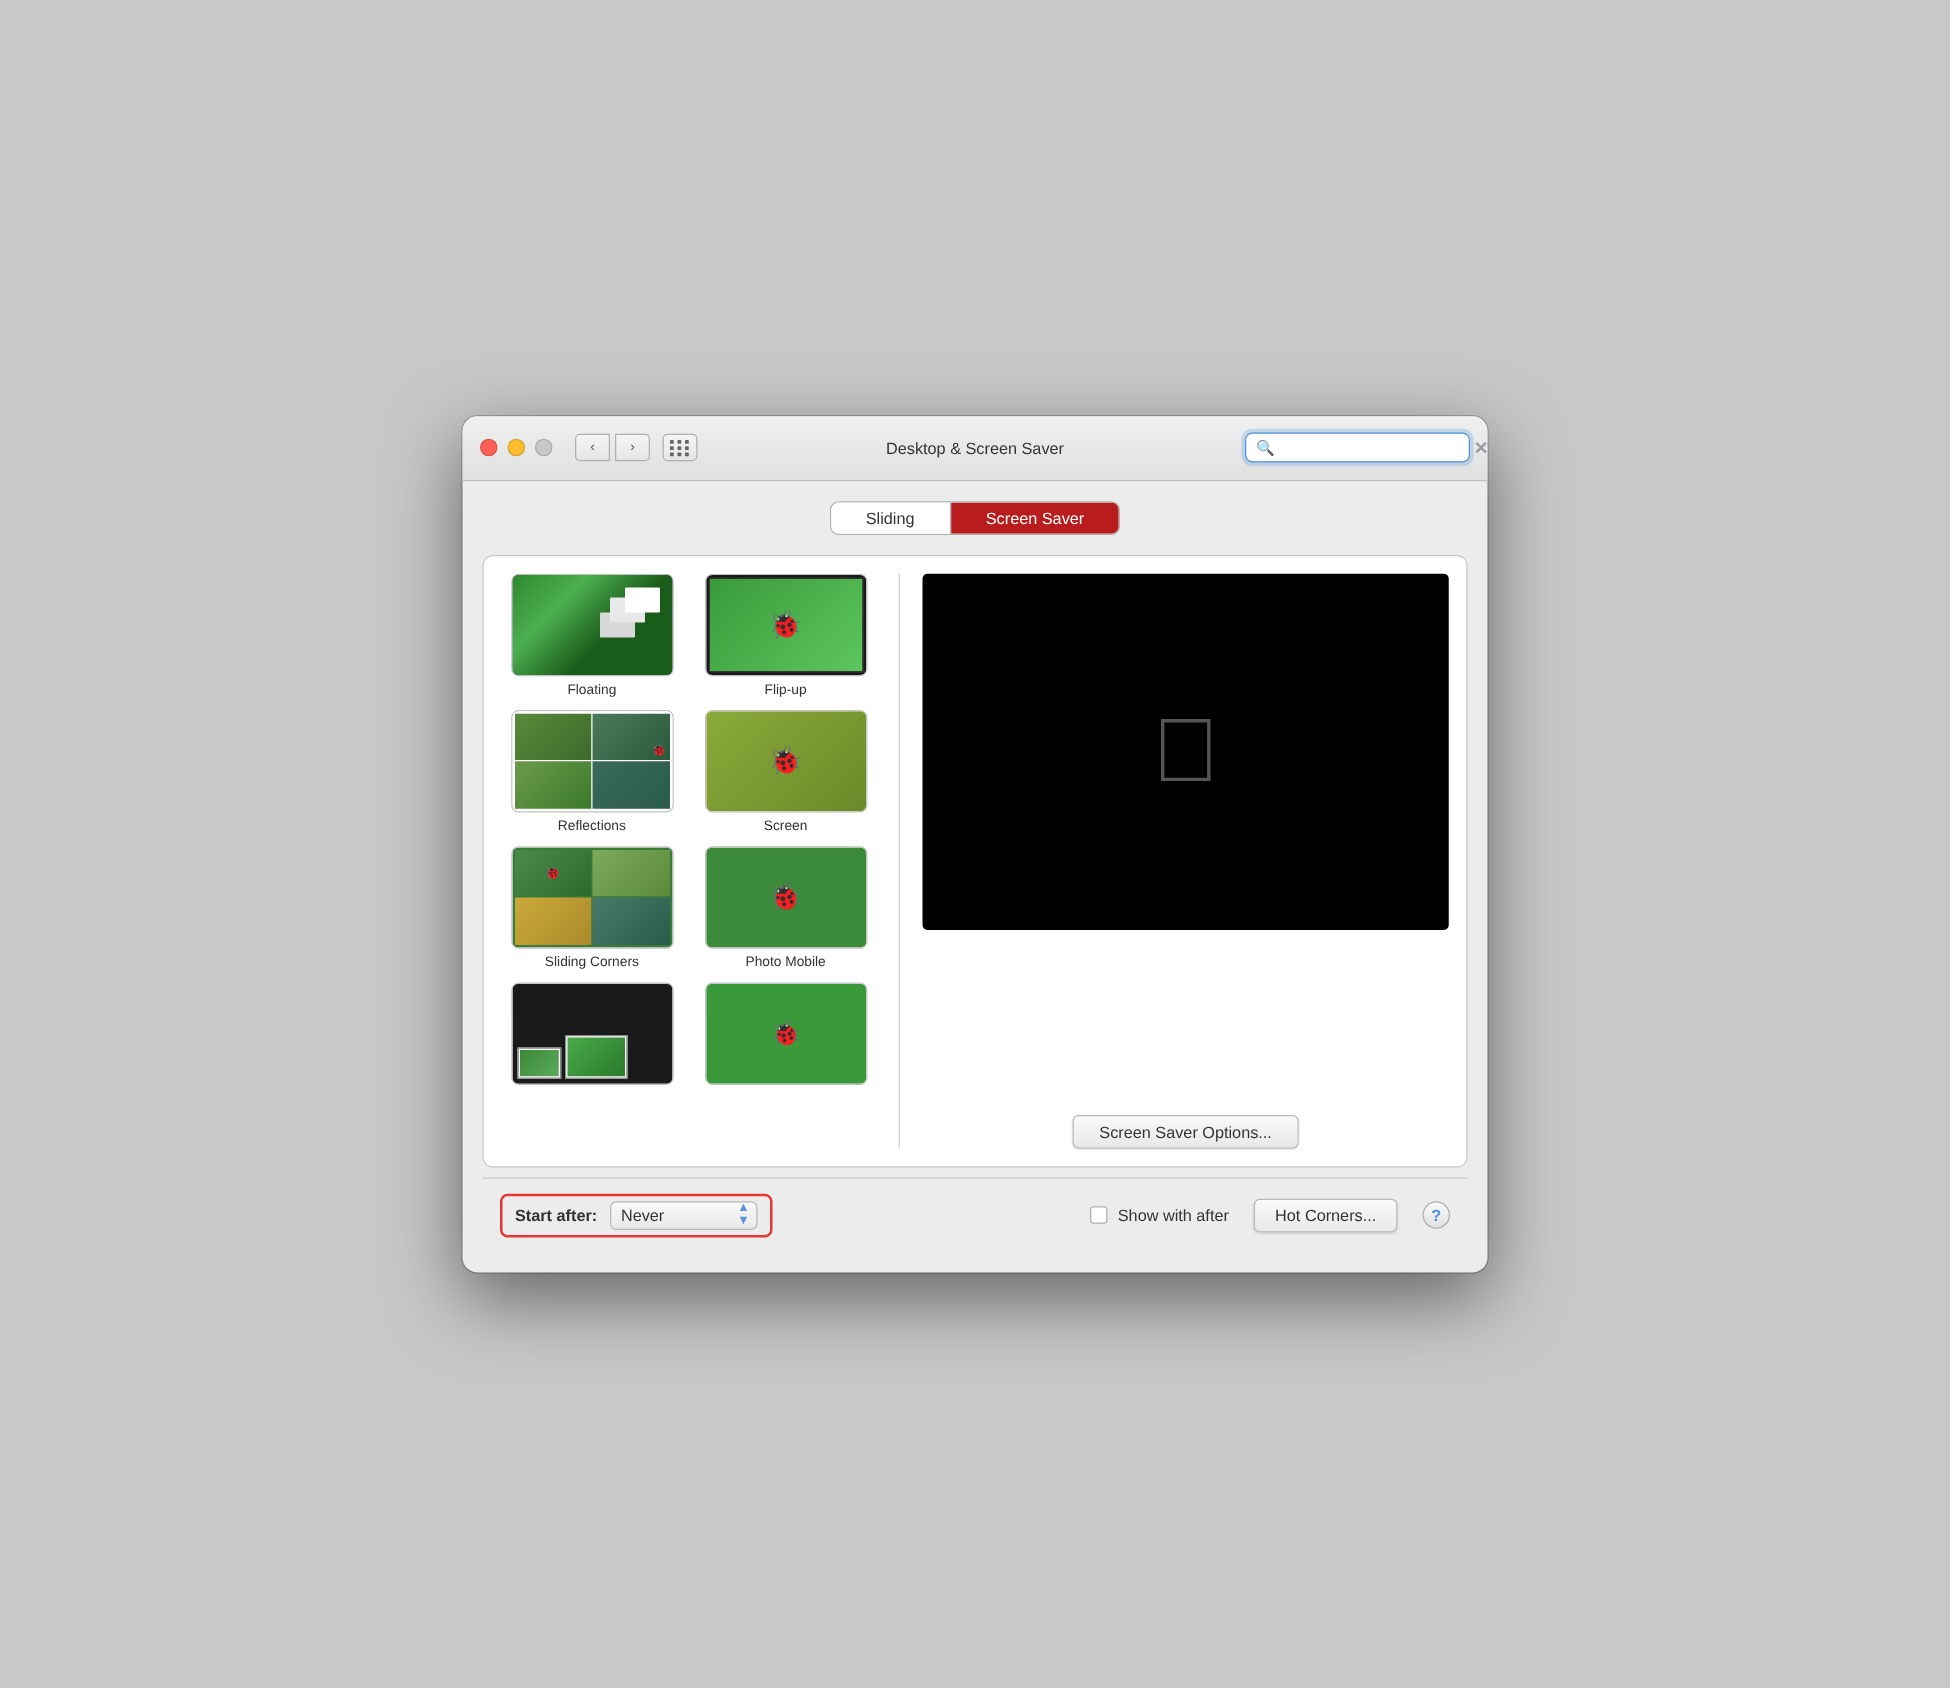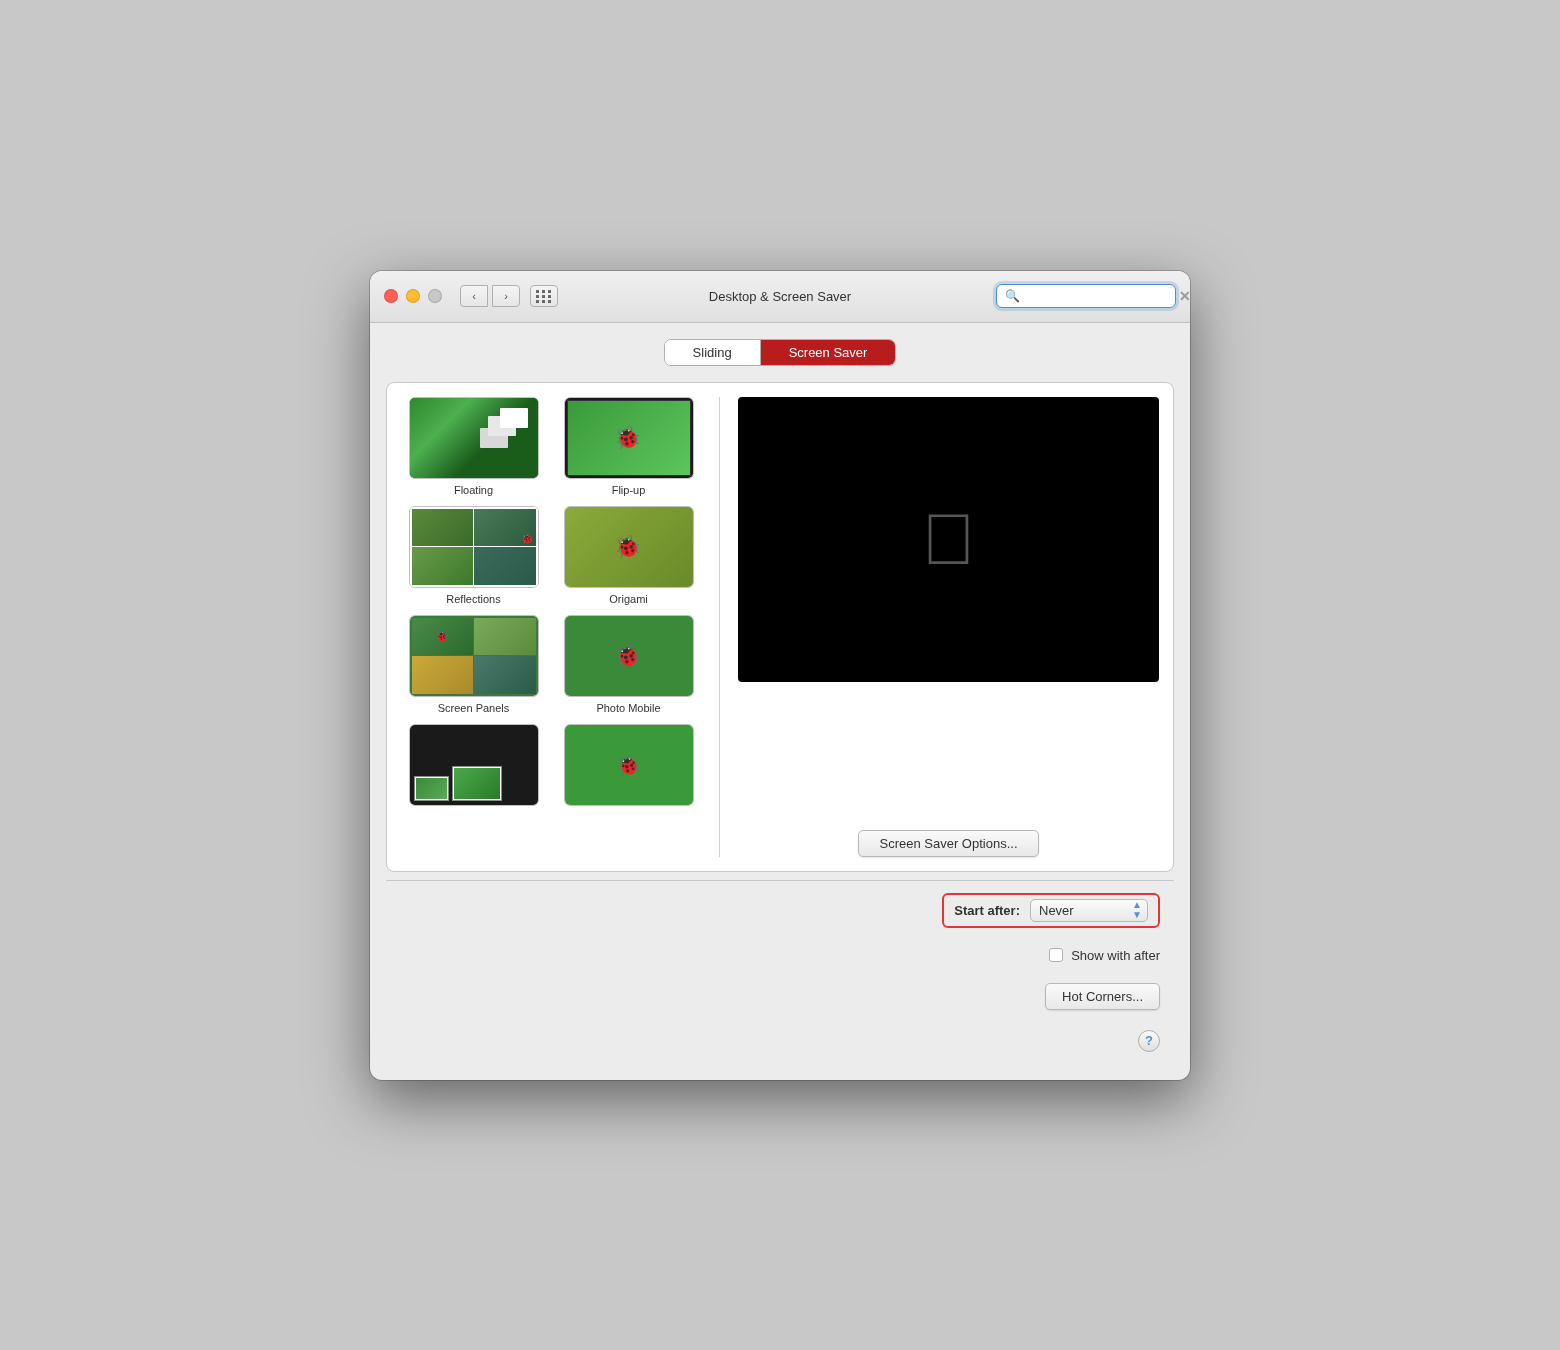--- a/index.html
+++ b/index.html
@@ -433,26 +433,25 @@
       background: linear-gradient(to bottom, #fafafa, #e8e8e8);
       border: 1px solid #b8b8b8;
       border-radius: 5px;
       cursor: pointer;
       color: #333;
       box-shadow: 0 1px 2px rgba(0,0,0,0.1);
     }
 
     .bottom-bar {
       display: flex;
-      align-items: flex-end;
+      align-items: center;
       padding: 12px 14px;
       gap: 20px;
       border-top: 1px solid #c8c8c8;
       margin-top: 8px;
-      flex-direction: column;
     }
 
     .start-after-group {
       display: flex;
       align-items: center;
       gap: 10px;
       border: 2px solid #e53535;
       border-radius: 6px;
       padding: 4px 10px;
     }
@@ -620,34 +619,34 @@
                 <div></div>
             </div>
           </div>
           <span class="ss-label">Reflections</span>
         </div>
 
         <div class="ss-item">
           <div class="ss-thumb">
             <div class="thumb-origami"></div>
           </div>
-          <span class="ss-label">Origami</span>
+          <span class="ss-label">Screen</span>
         </div>
 
 
         <div class="ss-item">
           <div class="ss-thumb">
             <div class="thumb-sliding">
               <div></div>
                 <div></div>
                 <div></div>
                 <div></div>
             </div>
           </div>
-          <span class="ss-label">Screen Panels</span>
+          <span class="ss-label">Sliding Corners</span>
         </div>
 
         <div class="ss-item">
           <div class="ss-thumb">
             <div class="thumb-photomobile"></div>
           </div>
           <span class="ss-label">Photo Mobile</span>
         </div>
 
 

